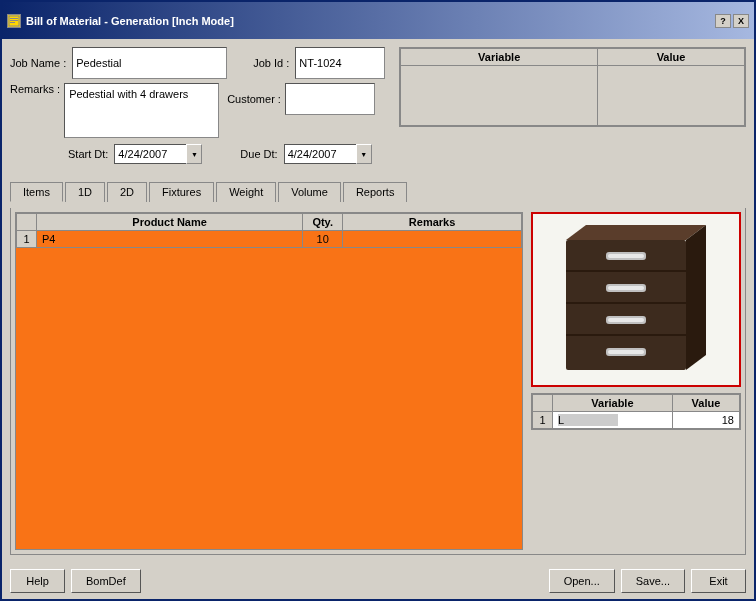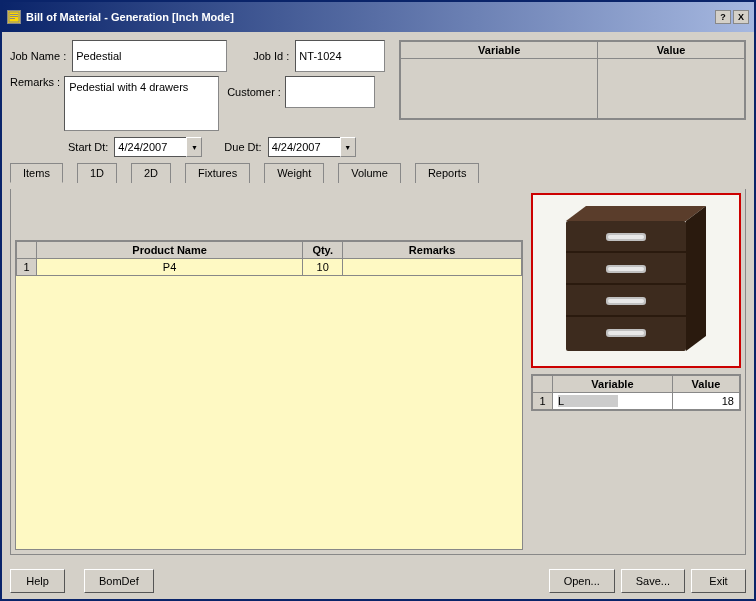--- a/index.html
+++ b/index.html
@@ -21,21 +21,21 @@
       flex-direction: column;
     }
 
     .title-bar {
       background: linear-gradient(to right, #0a246a, #a6b8e0);
       color: white;
       padding: 3px 5px;
       display: flex;
       align-items: center;
       justify-content: space-between;
-      height: 30px;
+      height: 37px;
       flex-shrink: 0;
     }
 
     .title-bar-left {
       display: flex;
       align-items: center;
       gap: 5px;
     }
 
     .title-icon {
@@ -136,21 +136,22 @@
       border: 1px solid #888;
       padding: 2px 5px;
     }
 
     .tabs-container {
       border-bottom: none;
     }
 
     .tabs {
       display: flex;
-      gap: 12px;
+      gap: 0;
+      margin-top: 12px;
     }
 
     .tab {
       padding: 3px 12px;
       border: 1px solid #888;
       border-bottom: none;
       background: #d4d0c8;
       cursor: pointer;
       font-size: 11px;
       font-family: inherit;
@@ -161,43 +162,41 @@
     .tab.active {
       background: #d4d0c8;
       border-bottom: 1px solid #d4d0c8;
       z-index: 1;
       font-weight: normal;
     }
 
     .left-panel {
       flex: 1;
       border: 1px solid #888;
-      background: #fef9c3;
+      background: #f97316;
       overflow: hidden;
-      margin-top: 47px;
     }
 
     .items-table {
       width: 100%;
       border-collapse: collapse;
       font-size: 11px;
     }
 
     .items-table th {
       background: #d4d0c8;
       border: 1px solid #888;
       padding: 2px 5px;
       text-align: center;
       font-weight: bold;
     }
 
     .items-table td {
       border: 1px solid #888;
       padding: 2px 5px;
-      text-align: center;
     }
 
     .items-table td:first-child {
       text-align: center;
       background: #d4d0c8;
     }
 
     .items-table td.qty {
       text-align: center;
     }
@@ -260,21 +259,21 @@
 
     .bottom-bar {
       display: flex;
       justify-content: space-between;
       padding: 6px 8px 6px;
       flex-shrink: 0;
     }
 
     .bottom-left {
       display: flex;
-      gap: 19px;
+      gap: 6px;
     }
 
     .bottom-right {
       display: flex;
       gap: 6px;
     }
 
     .btn {
       background: #d4d0c8;
       border: 1px solid #888;
@@ -404,21 +403,21 @@
             </div>
           </div>
         </div>
 
         <div class="row3" style="margin-top:2px;margin-left:58px;">
           <span class="field-label">Start Dt:</span>
           <div class="date-input-wrap">
             <input type="text" class="date-input" value="4/24/2007" style="">
             <div class="date-arrow">▼</div>
           </div>
-          <span class="field-label" style="margin-left:16px;">Due Dt:</span>
+          <span class="field-label" style="margin-left:32px;">Due Dt:</span>
           <div class="date-input-wrap">
             <input type="text" class="date-input" value="4/24/2007" style="">
             <div class="date-arrow">▼</div>
           </div>
         </div>
       </div>
 
       <div class="right-table-top" style="flex:1;margin-left:8px;">
         <table class="var-table">
           <thead>

